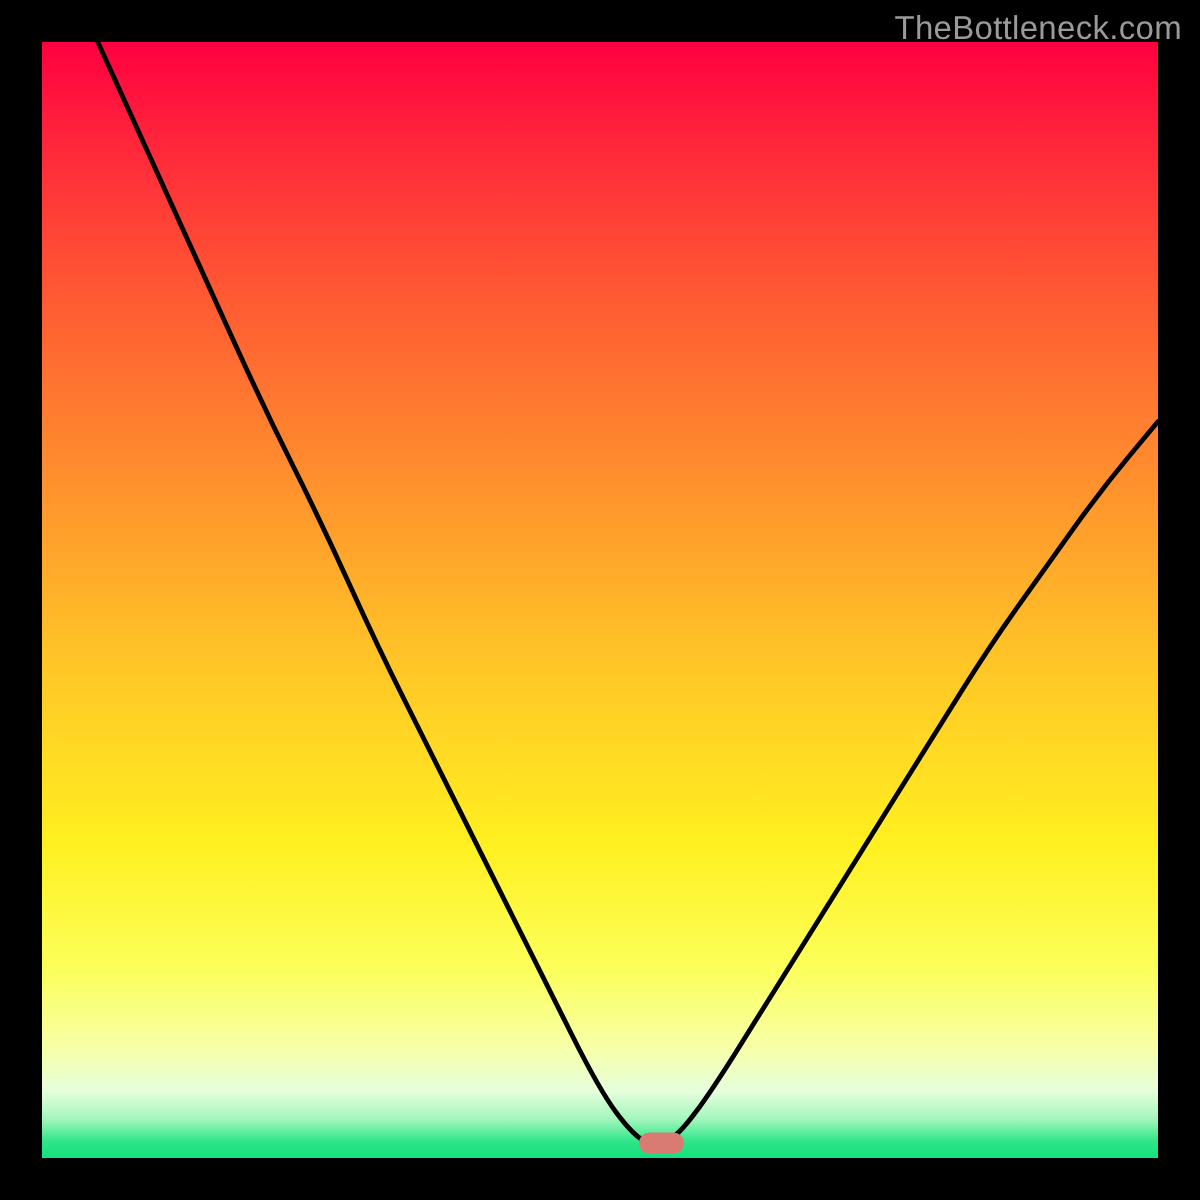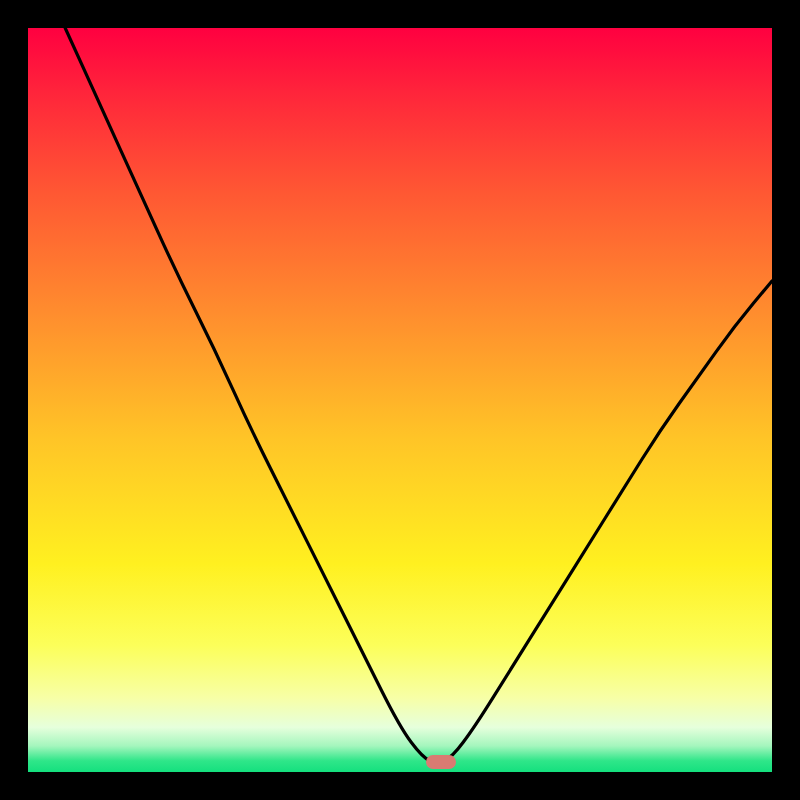--- a/index.html
+++ b/index.html
@@ -79,13 +79,14 @@
 <div class="frame">
   <div class="plot">
 
     <svg class="curve-svg" viewBox="0 0 744 744" preserveAspectRatio="none">
       <path class="curve-path" d="M 37.2 0.0 Q 37.2 0.0 55.8 40.9 Q 74.4 81.8 93.0 122.8 Q 111.6 163.7 130.2 204.6 Q 148.8 245.5 167.4 282.7 Q 186.0 319.9 204.6 360.8 Q 223.2 401.8 241.8 439.0 Q 260.4 476.2 279.0 513.4 Q 297.6 550.6 316.2 587.8 Q 334.8 625.0 353.4 662.2 Q 372.0 699.4 383.2 714.2 Q 394.3 729.1 401.8 732.8 Q 409.2 736.6 416.6 732.8 Q 424.1 729.1 435.2 714.2 Q 446.4 699.4 465.0 669.6 Q 483.6 639.8 502.2 610.1 Q 520.8 580.3 539.4 550.6 Q 558.0 520.8 576.6 491.0 Q 595.2 461.3 613.8 431.5 Q 632.4 401.8 651.0 375.7 Q 669.6 349.7 688.2 323.6 Q 706.8 297.6 725.4 275.3 T 744.0 253.0"></path>
     </svg>
 
     <div class="marker" style="left: 412.92px; top: 733.584px; background: rgb(217, 123, 114);"></div>
   </div>
 
+  <div class="watermark">TheBottleneck.com</div>
 </div>
 
 </body></html>

